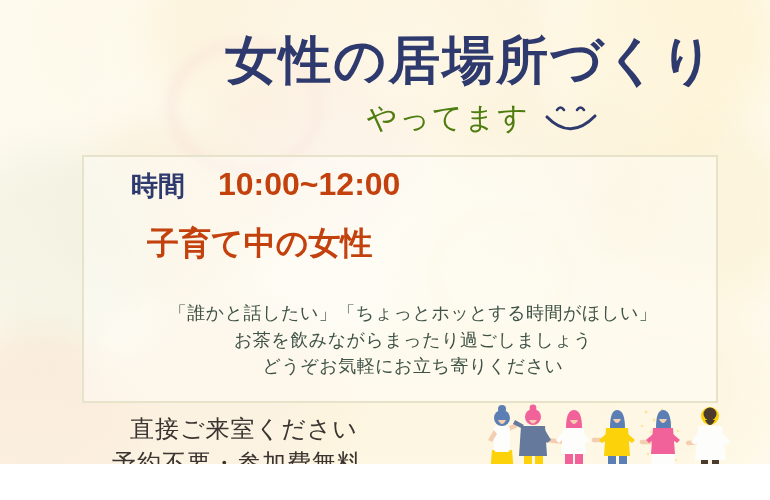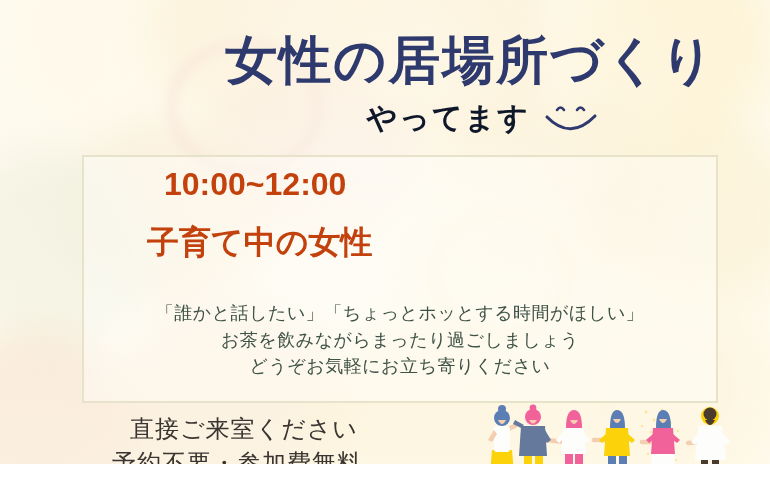--- a/index.html
+++ b/index.html
@@ -90,23 +90,23 @@
   .subline-row {
     margin-top: 12px;
     display: flex;
     align-items: center;
     justify-content: flex-end;
     gap: 14px;
     padding-right: 116px;
   }
   .subline {
     font-size: 30px;
-    font-weight: bold;
+    font-weight: normal;
     letter-spacing: 2px;
-    color: #0f172a;
+    color: #4d7c0f;
   }
   .smiley { display: block; }
 
   
   .info-box {
     position: absolute;
     left: 82px;
     top: 155px;
     width: 636px;
     height: 248px;
@@ -141,20 +141,21 @@
   .gap-wide  { width: 33px; }
   .gap-tight { width: 16px; }
 
   .messages {
     position: absolute;
     left: 82px;
     top: 300px;
     width: 636px;
     text-align: center;
     z-index: 6;
+    padding-left: 13px;
   }
   .message-line {
     font-size: 18px;
     line-height: 1.48;
     color: #3f5246;
     letter-spacing: .5px;
   }
 
   
   .footer {
@@ -216,20 +217,21 @@
         <path d="M33 8 Q36.5 3 40 8" stroke="#2e3a6d" stroke-width="2.6" fill="none" stroke-linecap="round"></path>
         <path d="M3 15 Q26.5 39 51 14" stroke="#2e3a6d" stroke-width="3.1" fill="none" stroke-linecap="round"></path>
       </svg>
     </div>
   </div>
 
   <div class="info-box"></div>
 
   <div class="info-rows">
     <div class="info-row">
+      <span class="info-label">時間</span>
       <span class="gap-wide"></span>
       <span class="info-value">10:00~12:00</span>
     </div>
     <div class="info-row">
       <span class="gap-wide"></span>
     </div>
     <div class="info-row">
       <span class="gap-tight"></span>
       <span class="info-value">子育て中の女性</span>
     </div>

